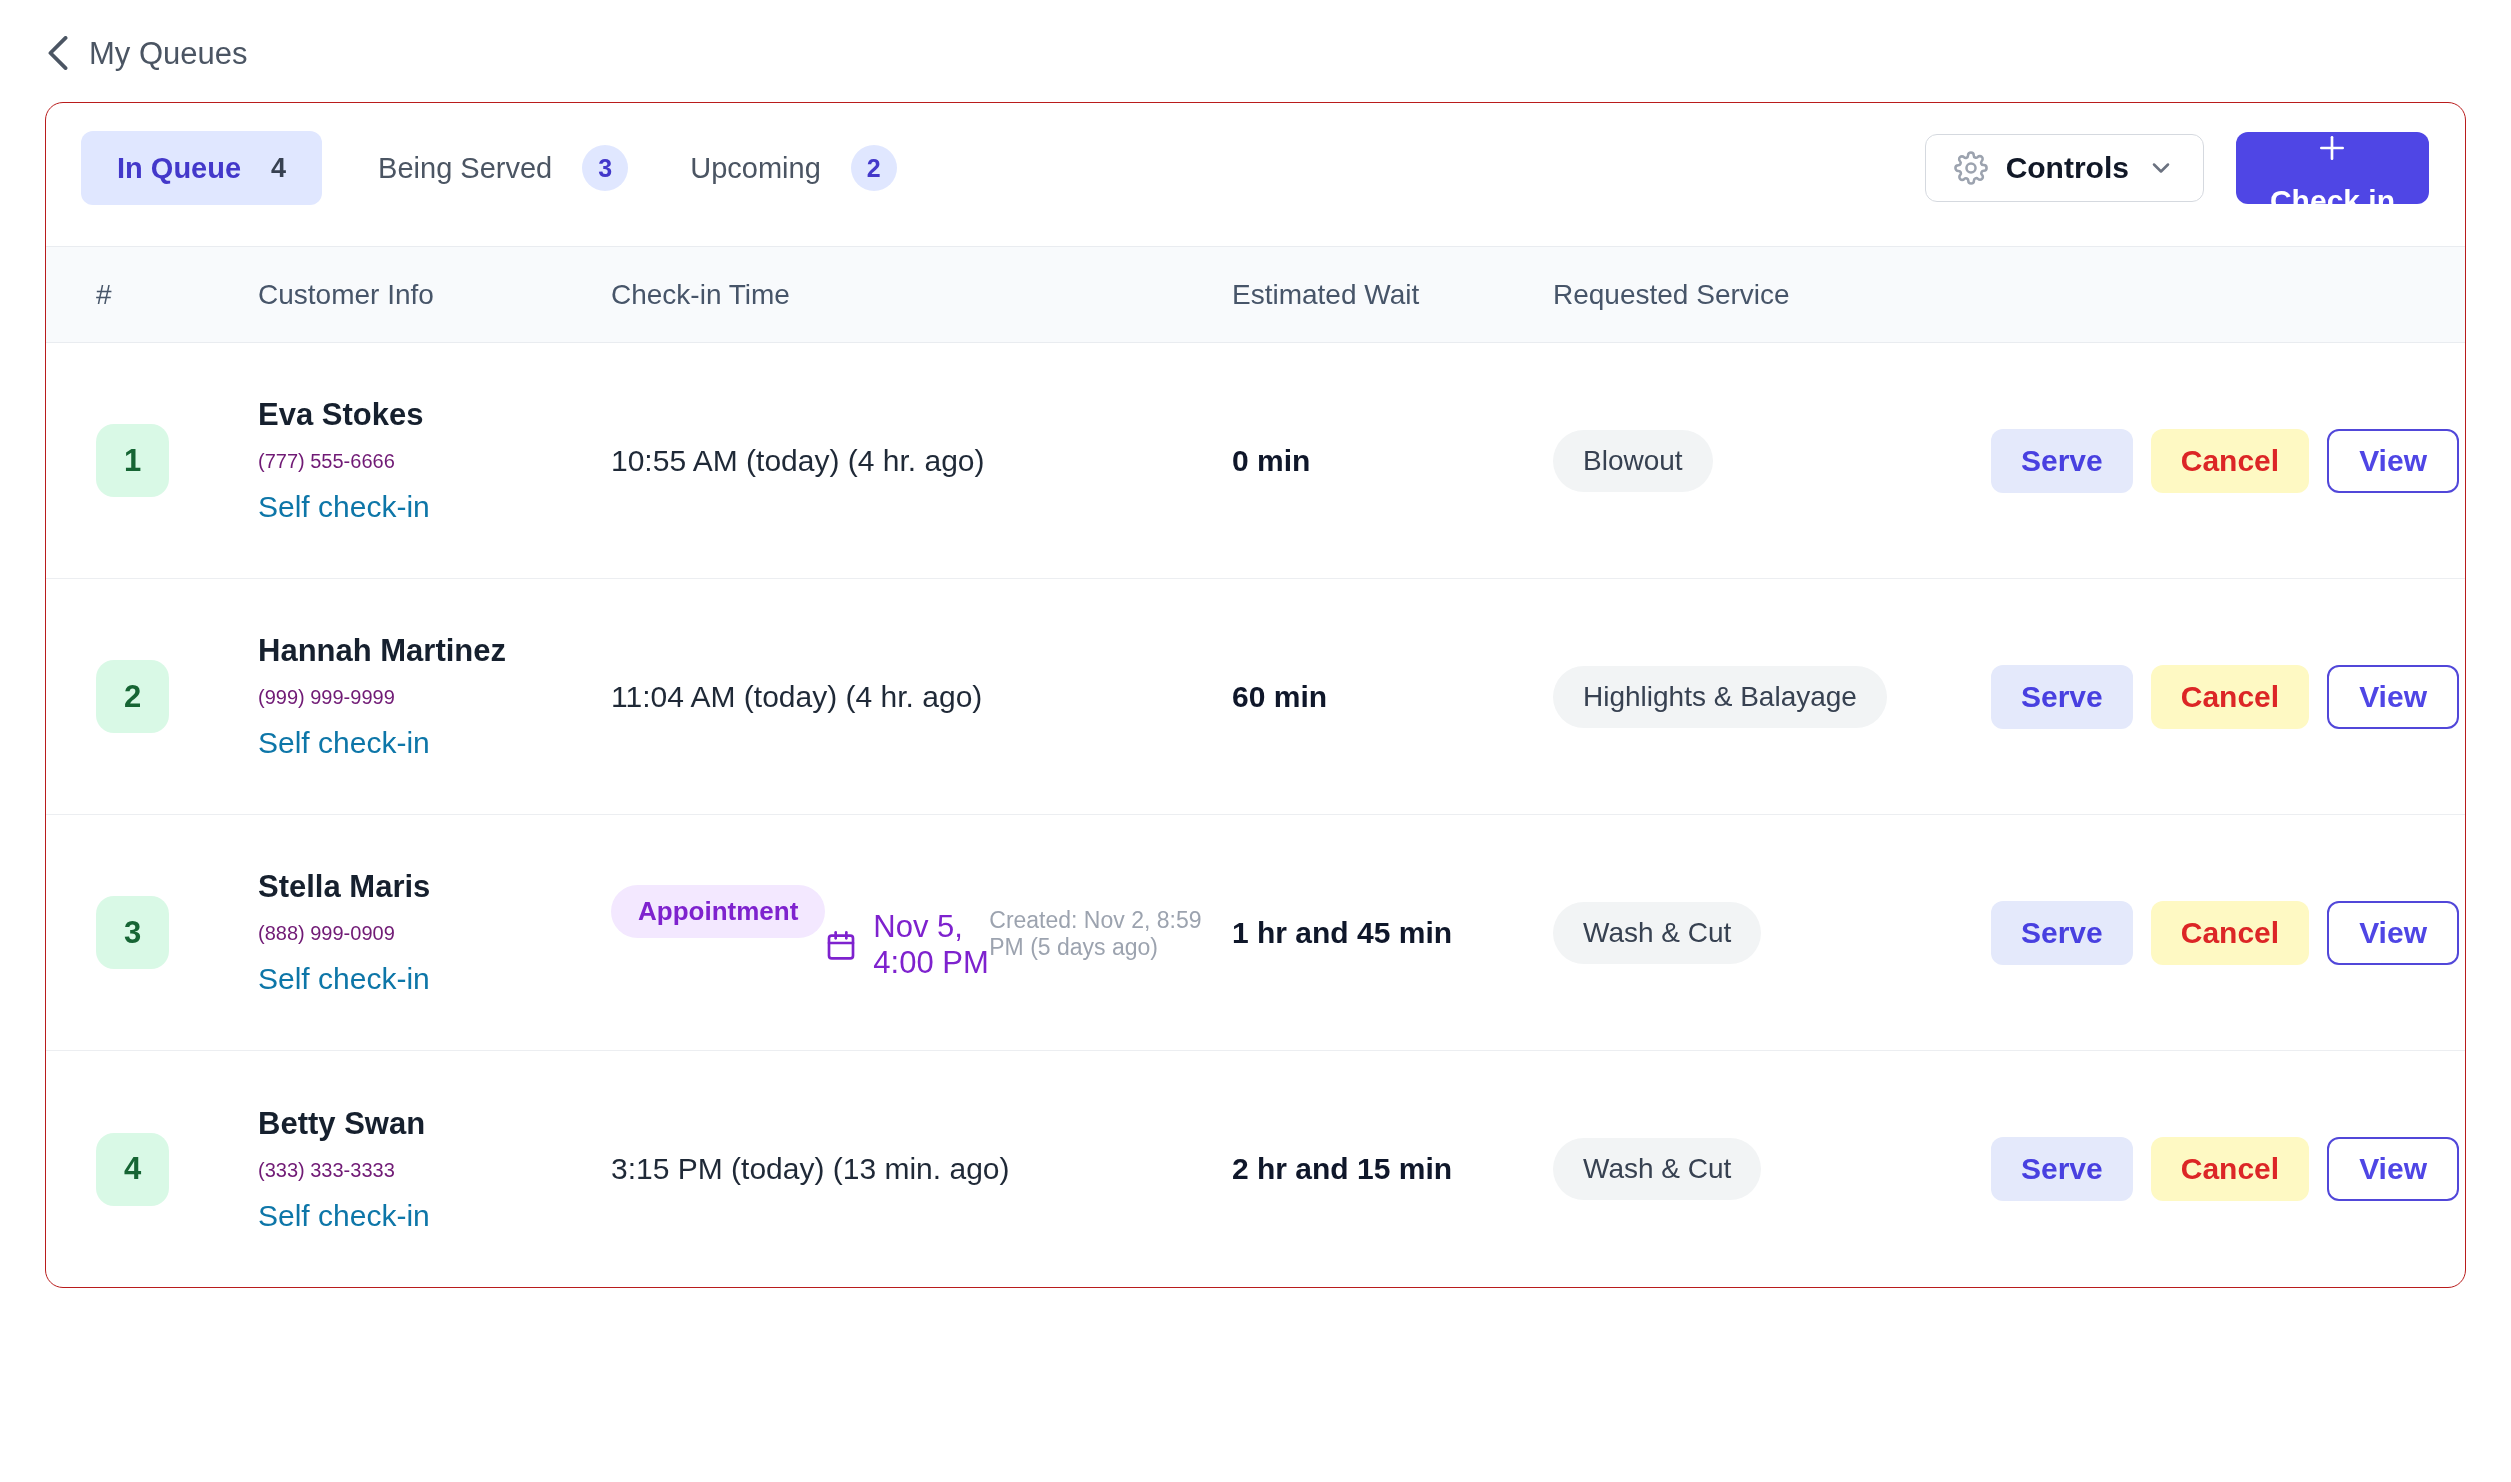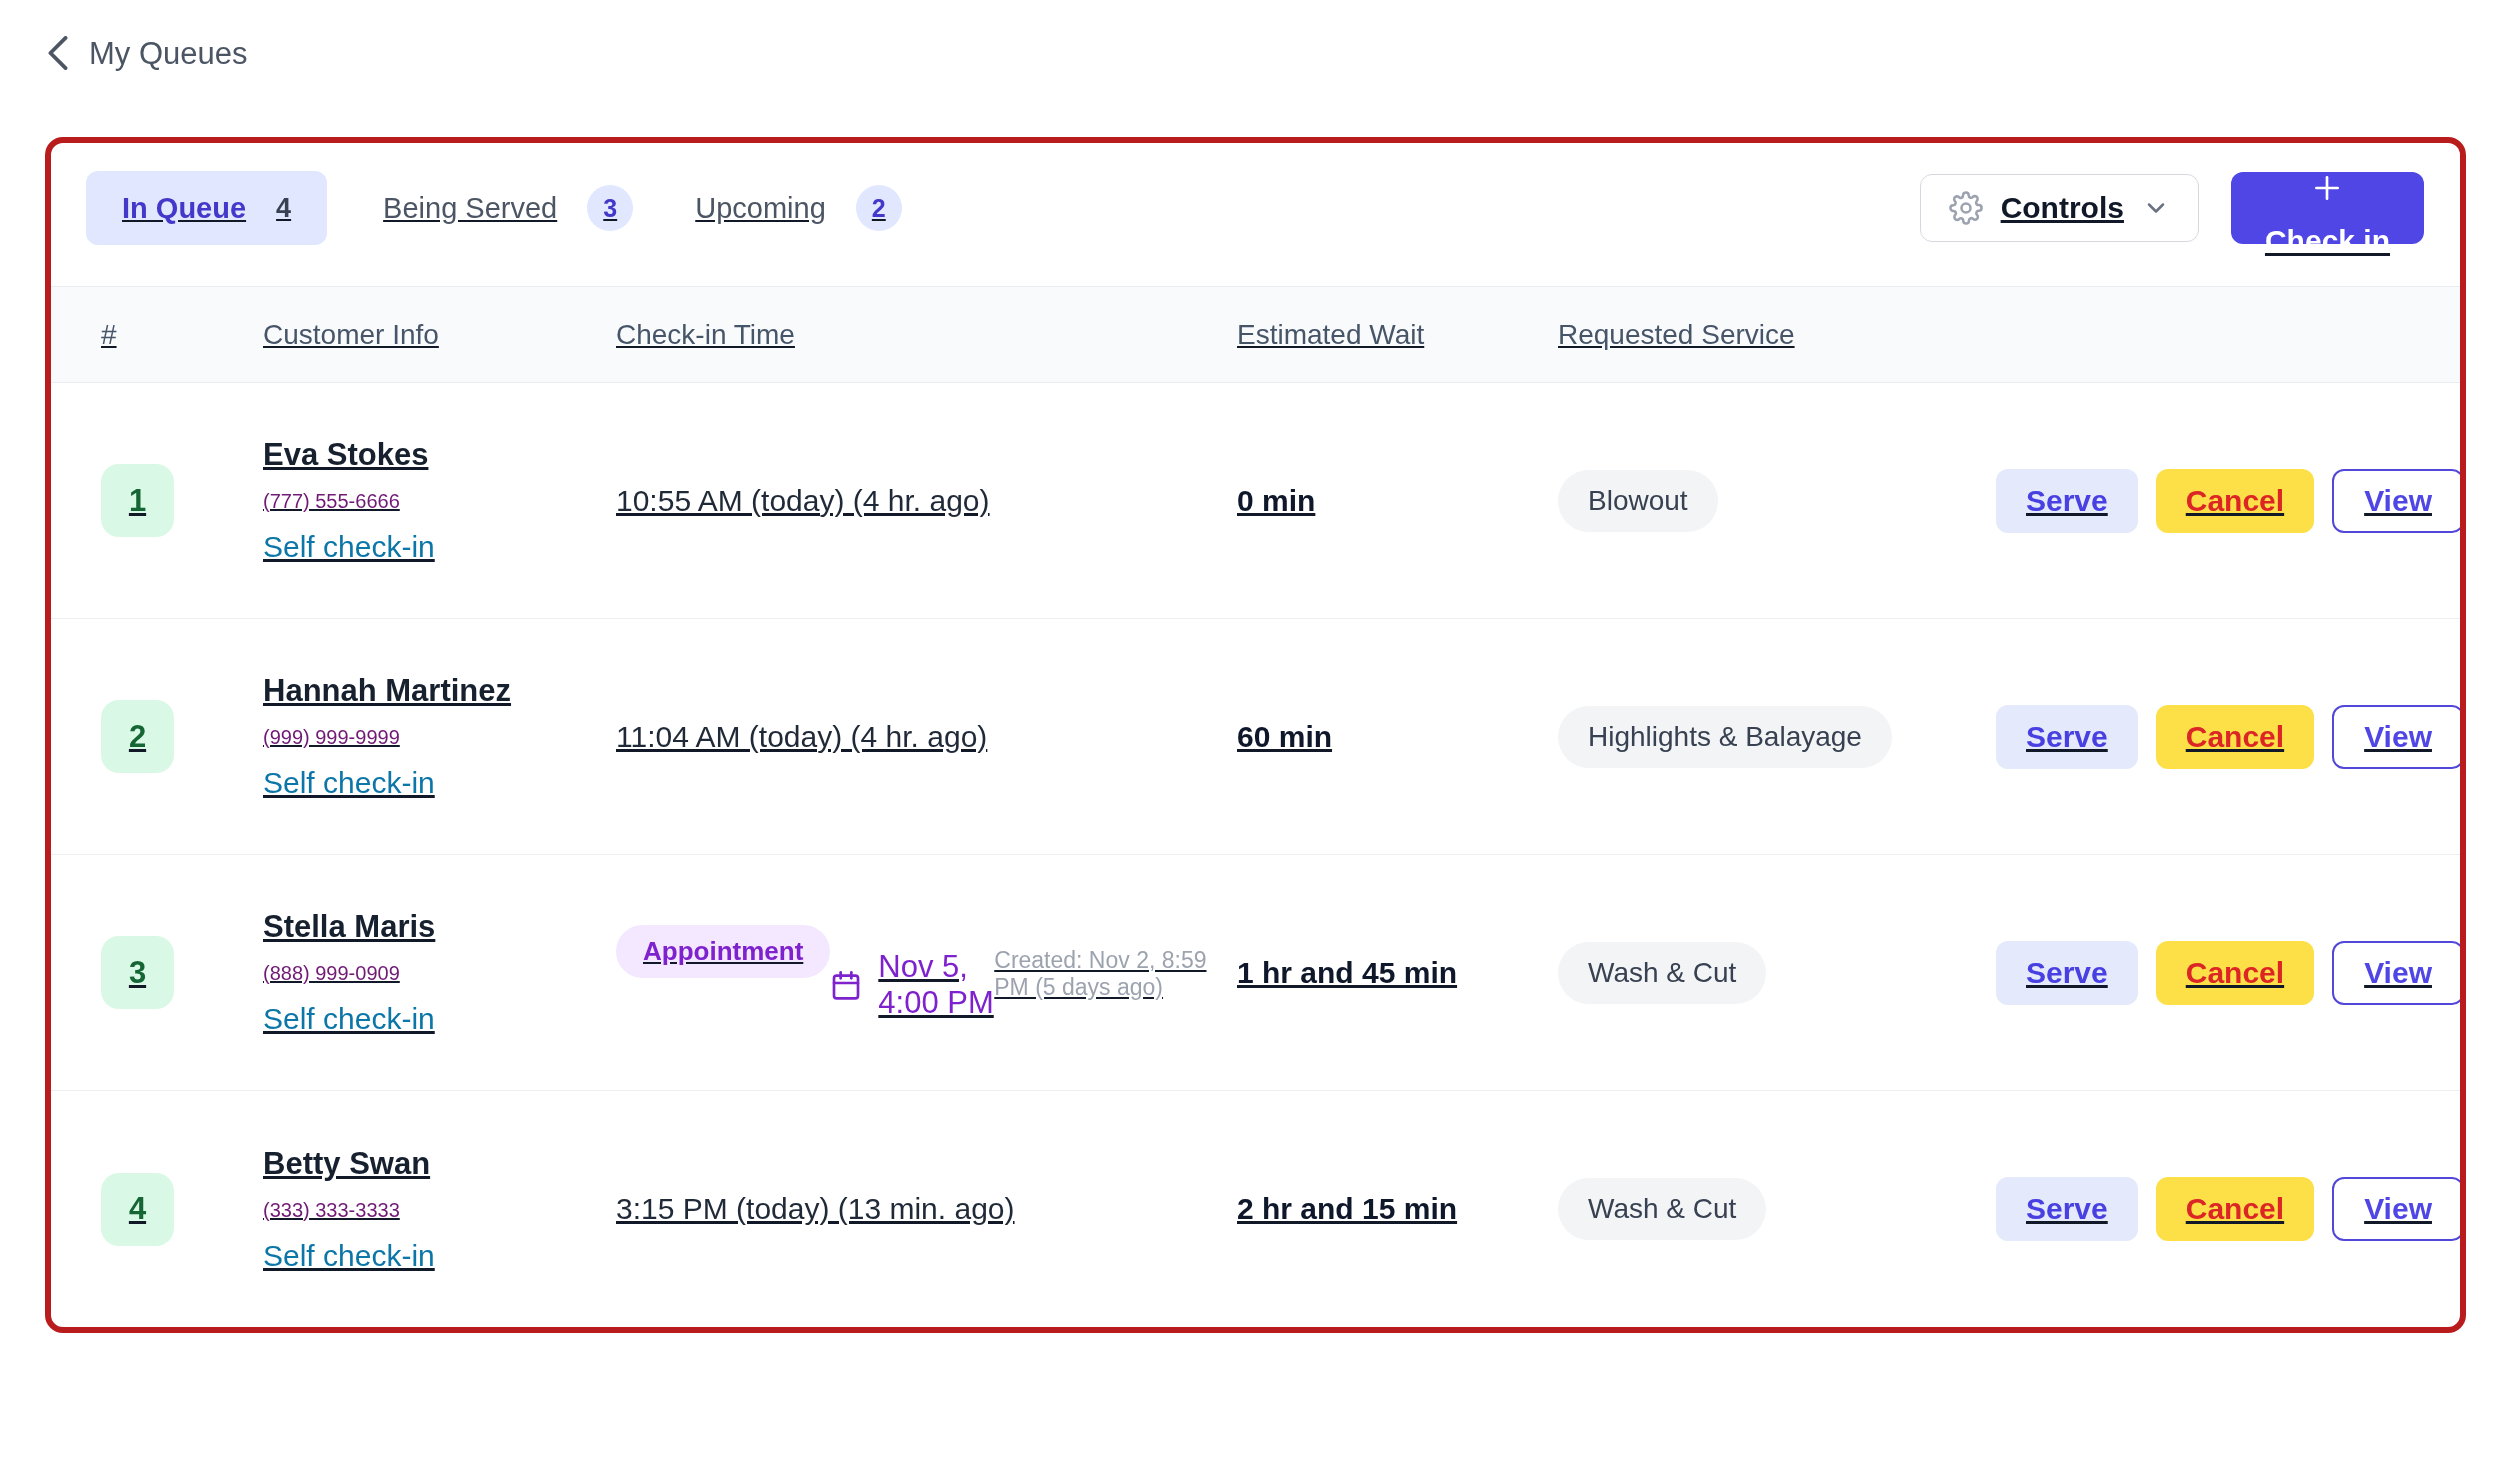--- a/index.html
+++ b/index.html
@@ -18,26 +18,25 @@
   }
   .back-link svg { display: block; }
   .page-title {
     margin-top: 28px;
     font-size: 53px; font-weight: 800; color: #111827;
     letter-spacing: -0.5px;
   }
 
   
   .card {
-    margin-top: 63px;
-    border: 6px solid #b91c1c;
+    margin-top: 28px;
+    border: 1px solid #b91c1c;
     border-radius: 18px;
     background: #ffffff;
     overflow: hidden;
-    text-decoration: underline;
   }
 
   
   .card-toolbar {
     display: flex; justify-content: space-between; align-items: center;
     padding: 28px 36px 41px 35px;
   }
   .tabs { display: flex; align-items: center; gap: 50px; }
   .tab {
     display: inline-flex; align-items: center; gap: 30px;
@@ -108,21 +107,21 @@
   }
   .cell-actions {
     display: flex; justify-content: flex-end; align-items: center; gap: 18px;
   }
   .btn-serve, .btn-cancel, .btn-view {
     height: 64px; padding: 0 30px; border-radius: 12px;
     font-size: 30px; font-weight: 700; cursor: pointer;
     display: inline-flex; align-items: center; font-family: inherit;
   }
   .btn-serve  { background: #e4e9fb; color: #4840e0; border: none; }
-  .btn-cancel { background: #fde047; color: #dc2626; border: none; }
+  .btn-cancel { background: #fef9c3; color: #dc2626; border: none; }
   .btn-view   { background: #ffffff; color: #4f46e5; border: 2px solid #5147d9; }
 
   
   .appt-cell { display: flex; flex-direction: row; align-items: flex-start; }
   .appt-badge {
     display: inline-block; background: #f3e8ff; color: #7e22ce;
     font-size: 26px; font-weight: 600;
     border-radius: 994px; padding: 11px 27px;
   }
   .appt-time {

